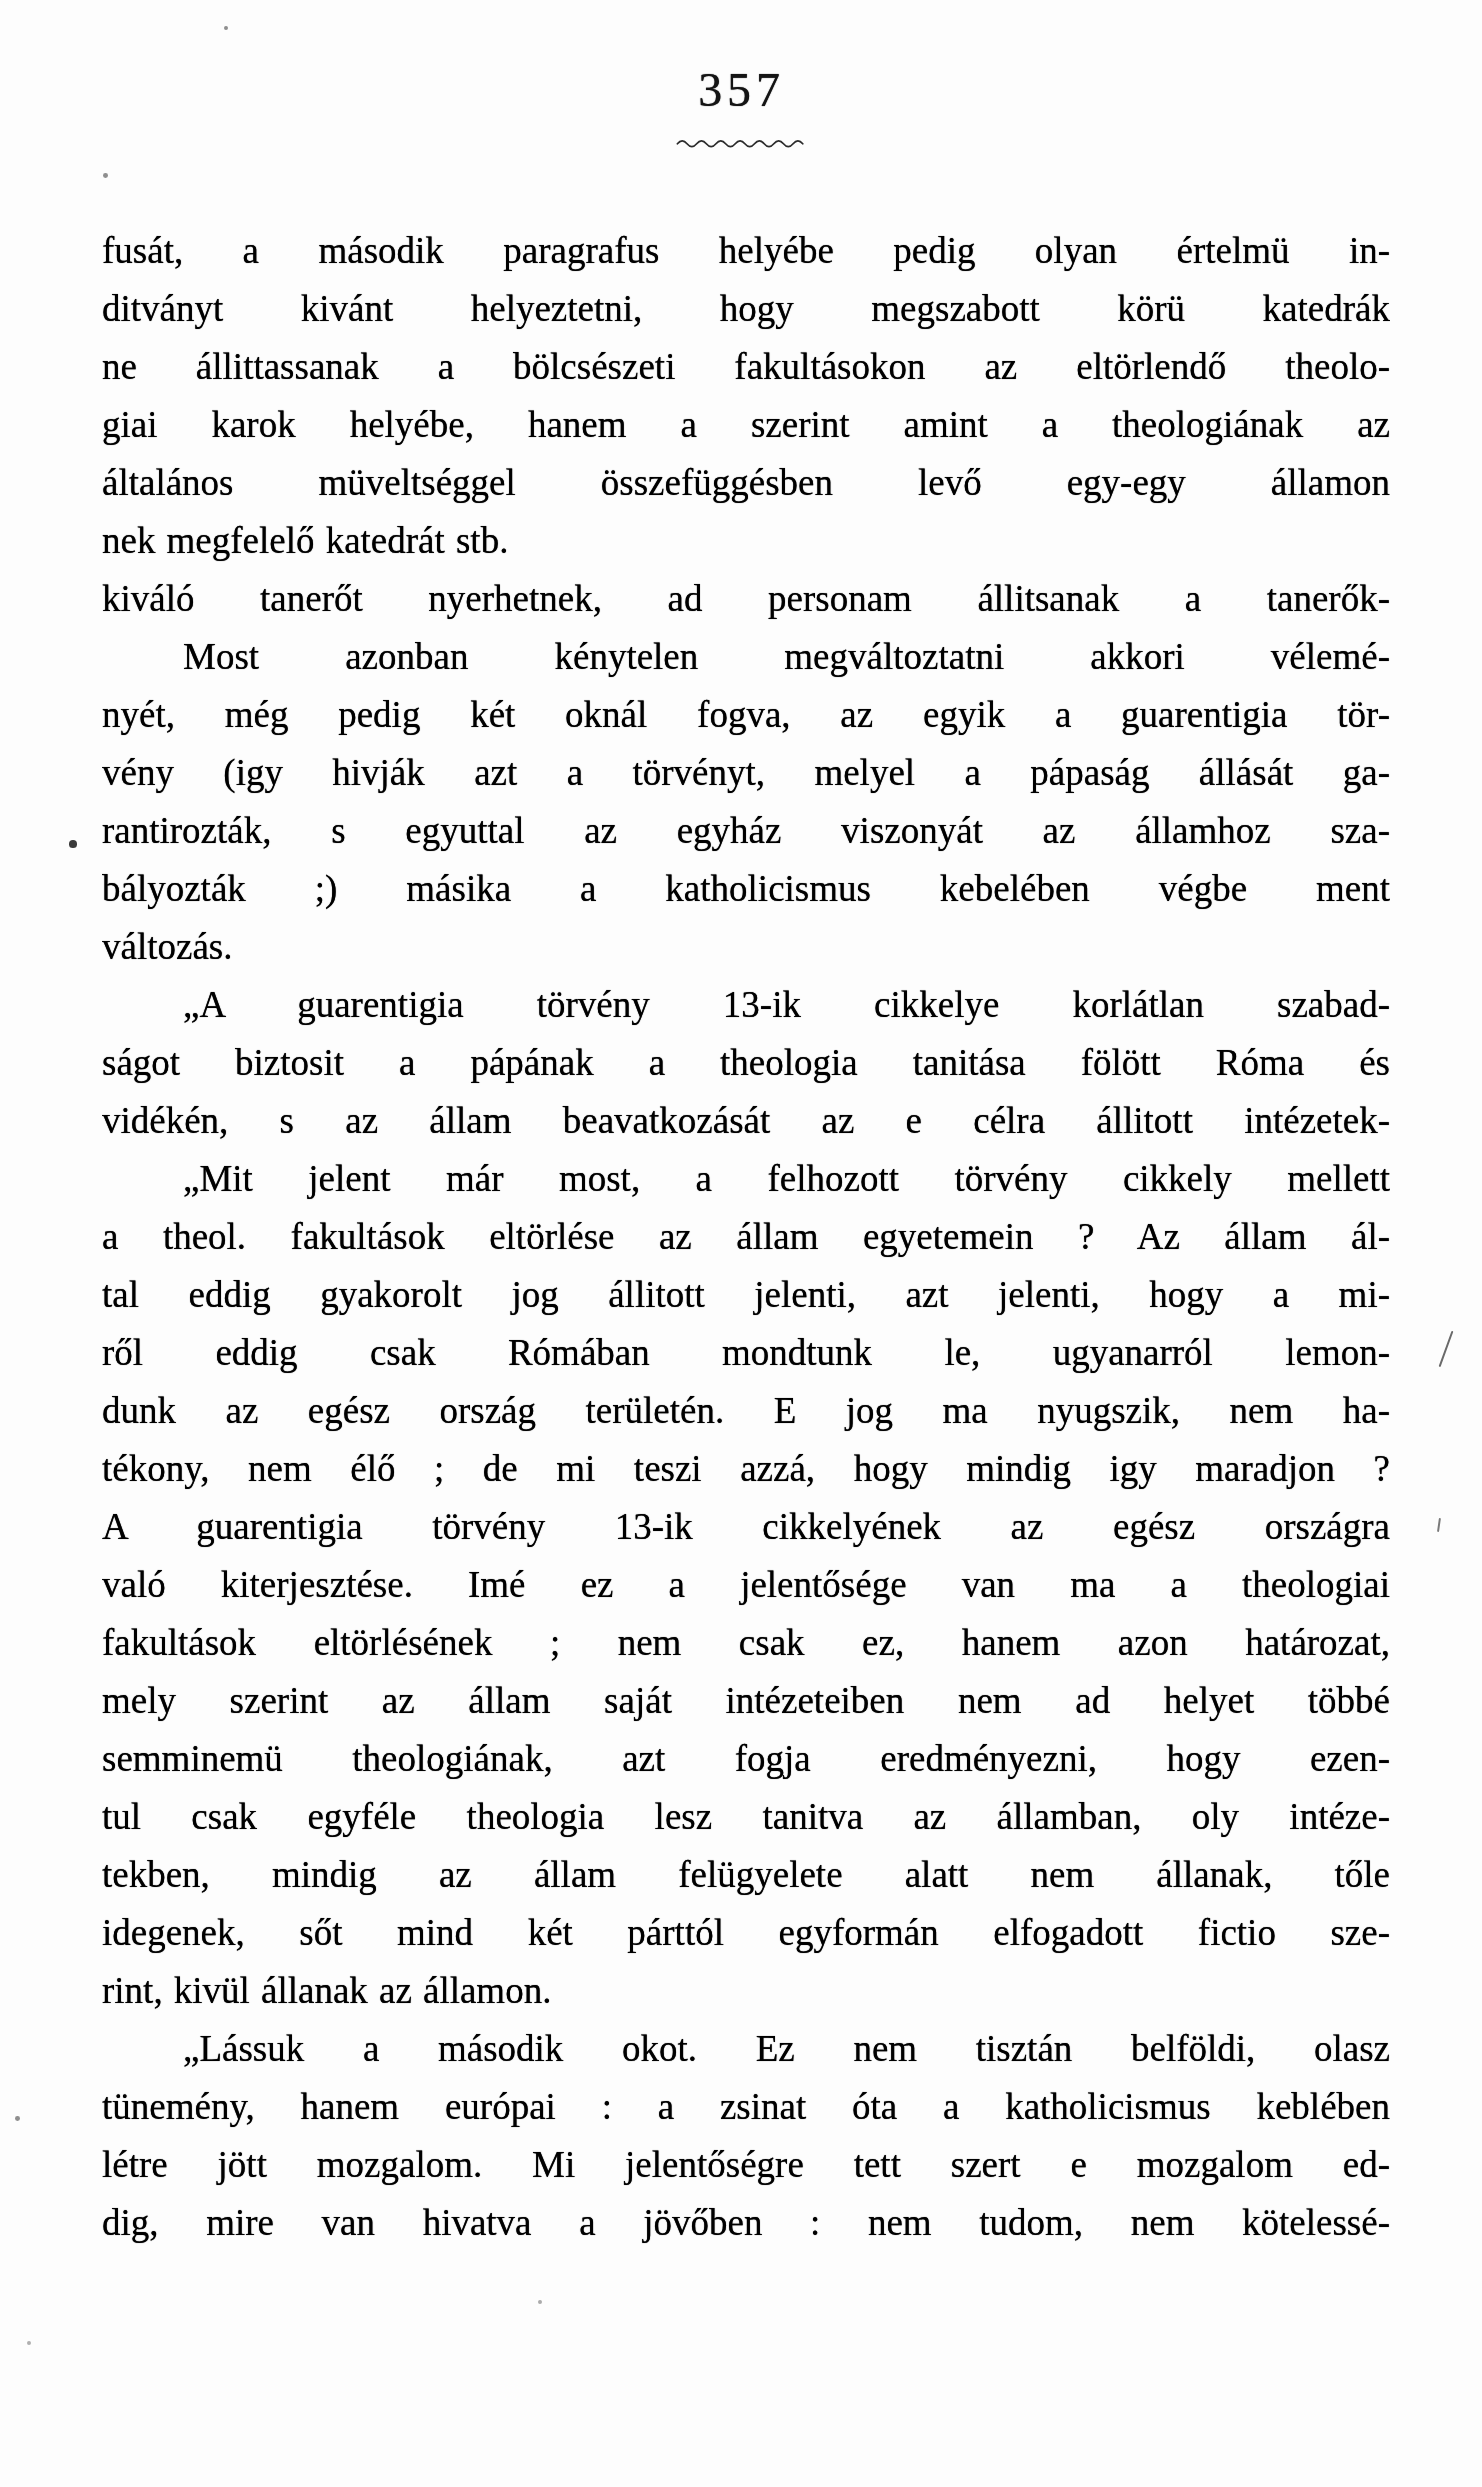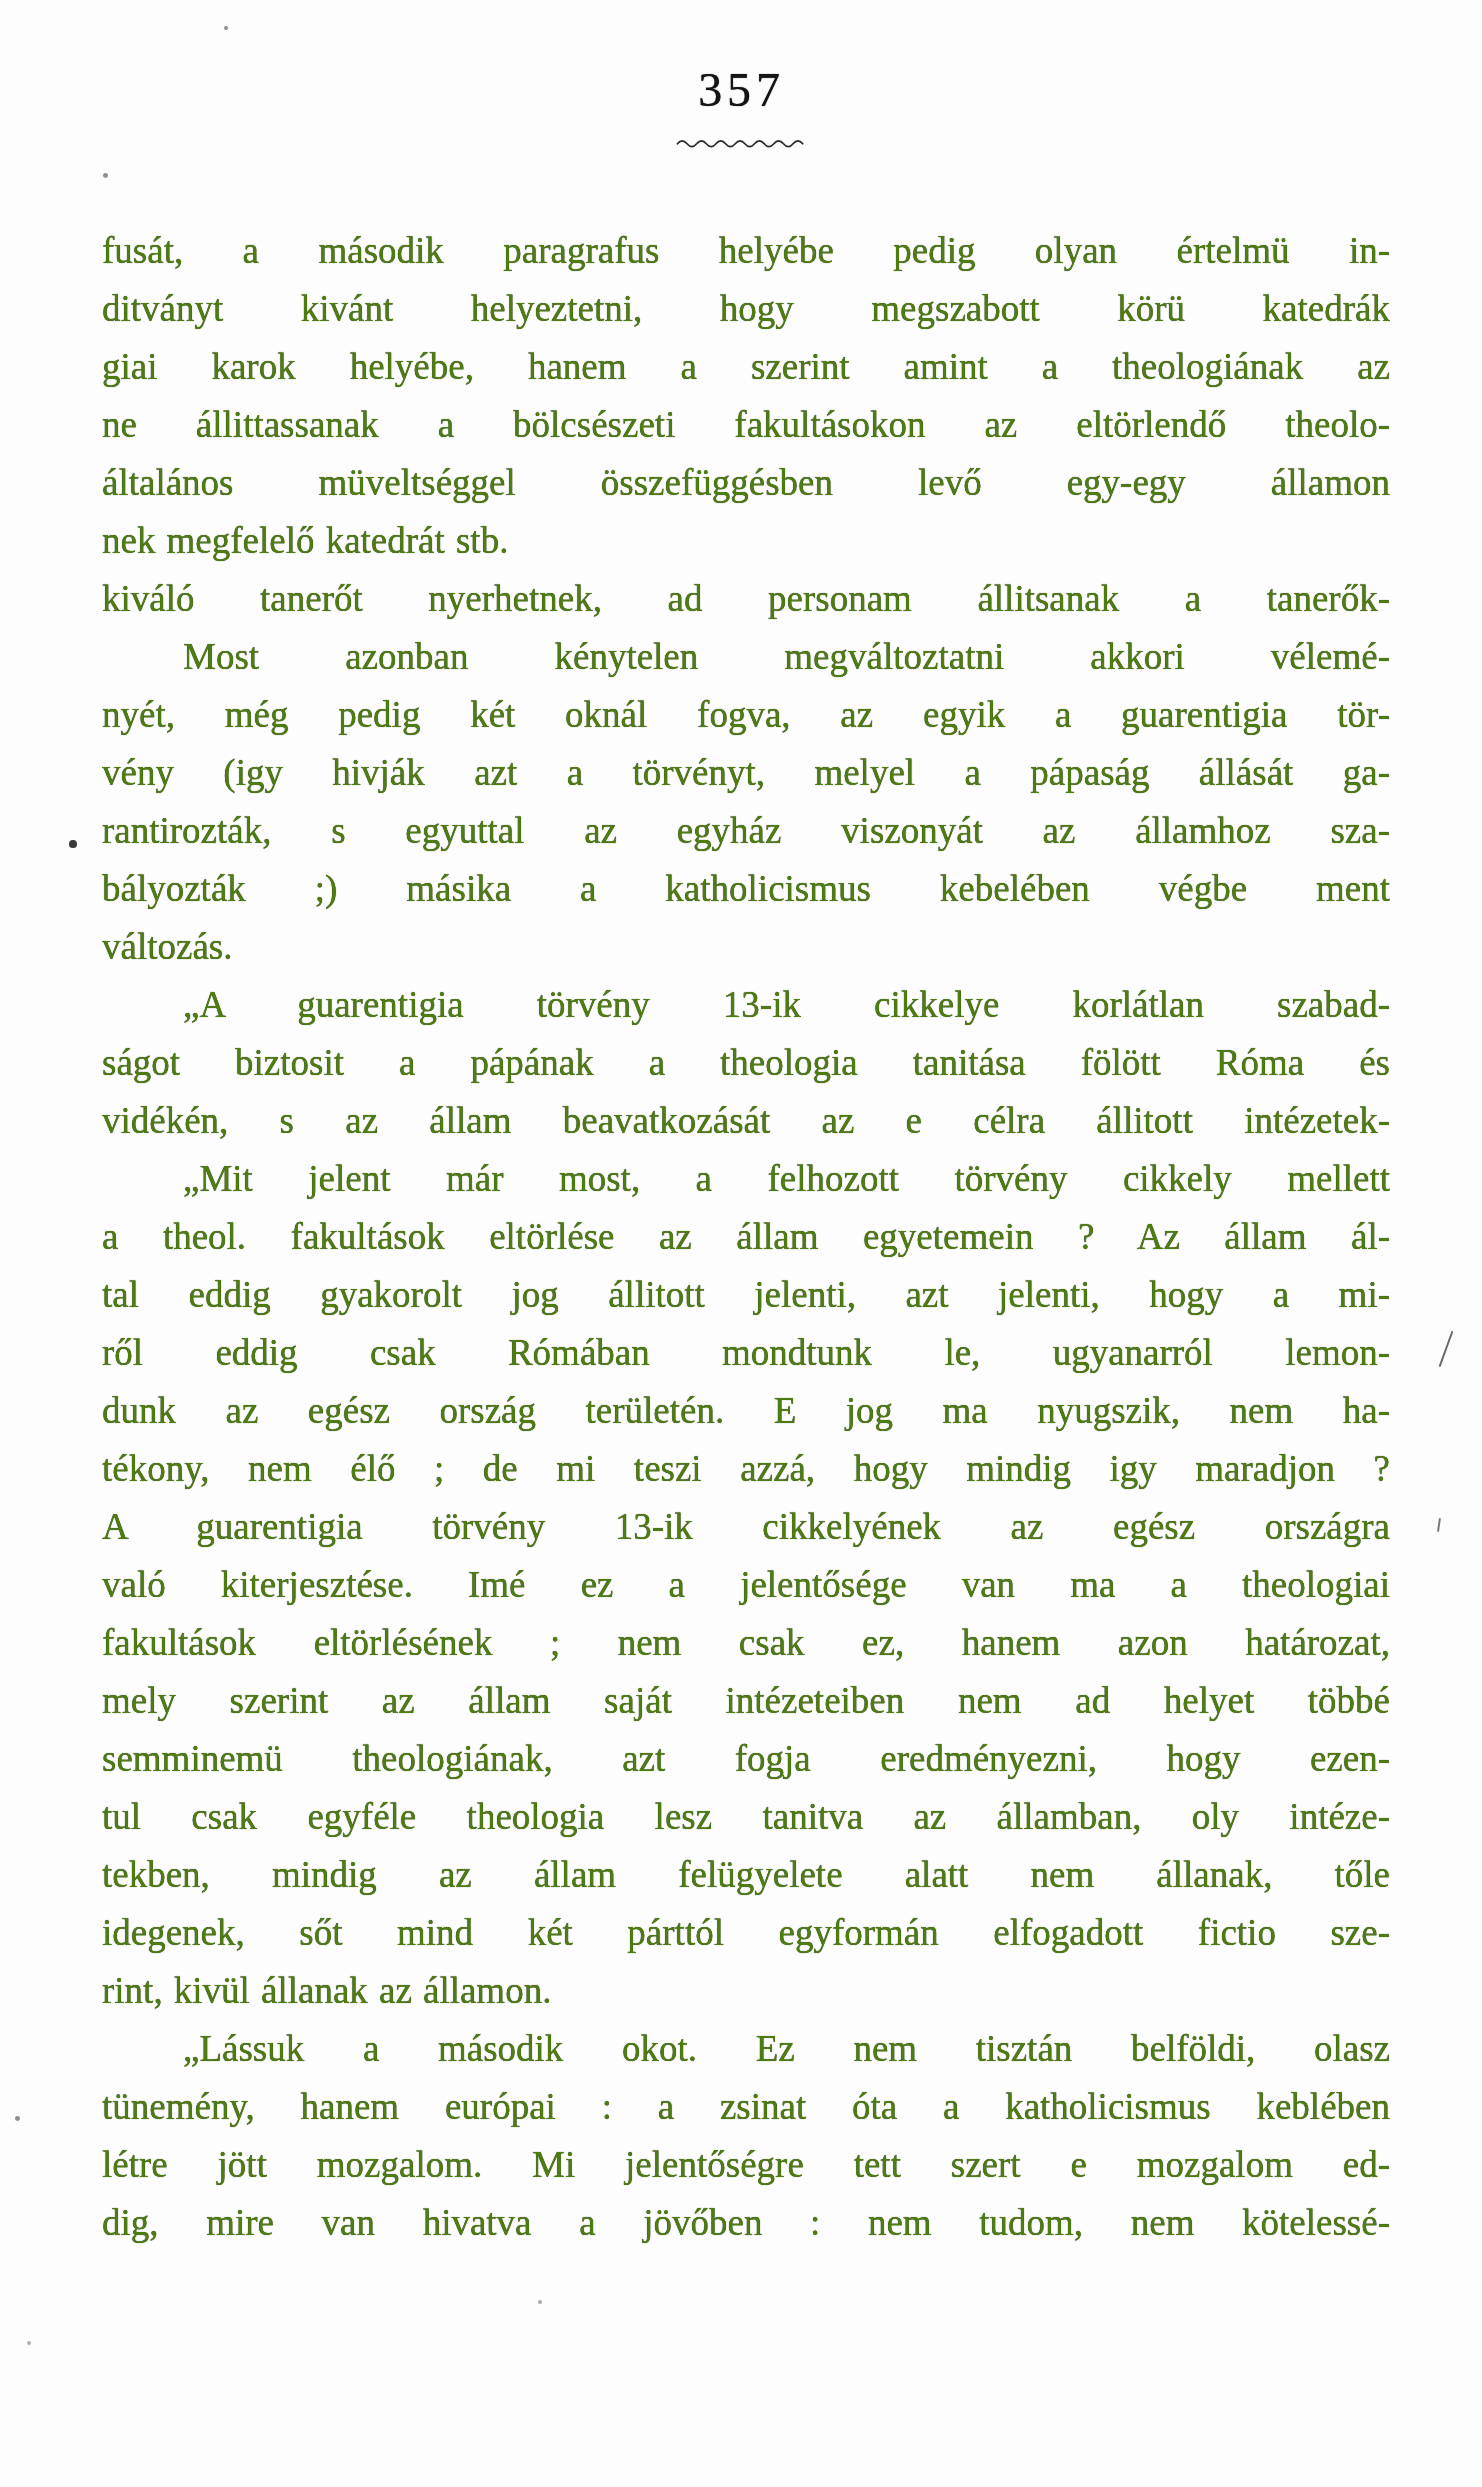--- a/index.html
+++ b/index.html
@@ -43,21 +43,21 @@
     width: 1288px;
   }
   .line {
     font-size: 37px;
     line-height: 58px;
     height: 58px;
     overflow: hidden;
     text-align: justify;
     text-align-last: justify;
     word-spacing: 1.9px;
-    color: #4d7c0f;
+    color: #000000;
     text-shadow: 0 0 0.8px rgba(16,16,16,0.95);
   }
   .line.indent { text-indent: 81px; }
   .line.para-end { text-align-last: left; }
 
   
   .speck {
     position: absolute;
     border-radius: 50%;
     background: #8f8f8f;
@@ -75,22 +75,22 @@
 
   <div class="page-number">357</div>
 
   <svg class="squiggle" width="135" height="13.5" viewBox="0 0 140 14">
     <path d="M3 8 Q 8 2, 13 8 T 23 8 T 33 8 T 43 8 T 53 8 T 63 8 T 73 8 T 83 8 T 93 8 T 103 8 T 113 8 T 123 8 T 133 8" fill="none" stroke="#2b2b2b" stroke-width="1.8" stroke-linecap="round"></path>
   </svg>
 
   <main class="body-text">
       <div class="line">fusát, a második paragrafus helyébe pedig olyan értelmü in-</div>
       <div class="line">ditványt kivánt helyeztetni, hogy megszabott körü katedrák</div>
+      <div class="line">ne állittassanak a bölcsészeti fakultásokon az eltörlendő theolo-</div>
       <div class="line">giai karok helyébe, hanem a szerint amint a theologiának az</div>
-      <div class="line">ne állittassanak a bölcsészeti fakultásokon az eltörlendő theolo-</div>
       <div class="line">általános müveltséggel összefüggésben levő egy-egy államon</div>
       <div class="line para-end">nek megfelelő katedrát stb.</div>
       <div class="line">kiváló tanerőt nyerhetnek, ad personam állitsanak a tanerők-</div>
       <div class="line indent">Most azonban kénytelen megváltoztatni akkori vélemé-</div>
       <div class="line">nyét, még pedig két oknál fogva, az egyik a guarentigia tör-</div>
       <div class="line">vény (igy hivják azt a törvényt, melyel a pápaság állását ga-</div>
       <div class="line">rantirozták, s egyuttal az egyház viszonyát az államhoz sza-</div>
       <div class="line">bályozták ;) másika a katholicismus kebelében végbe ment</div>
       <div class="line para-end">változás.</div>
       <div class="line indent">„A guarentigia törvény 13-ik cikkelye korlátlan szabad-</div>

